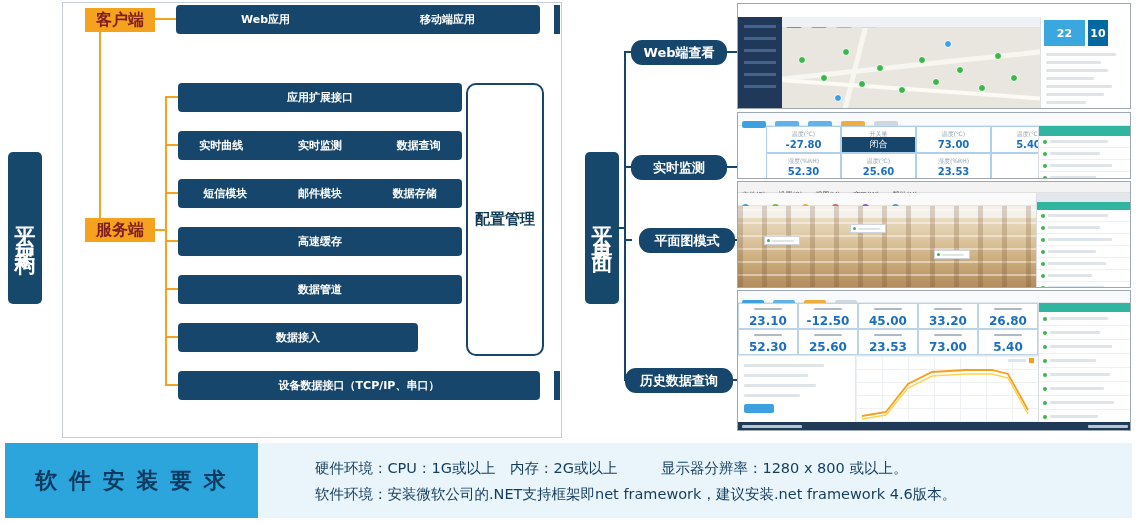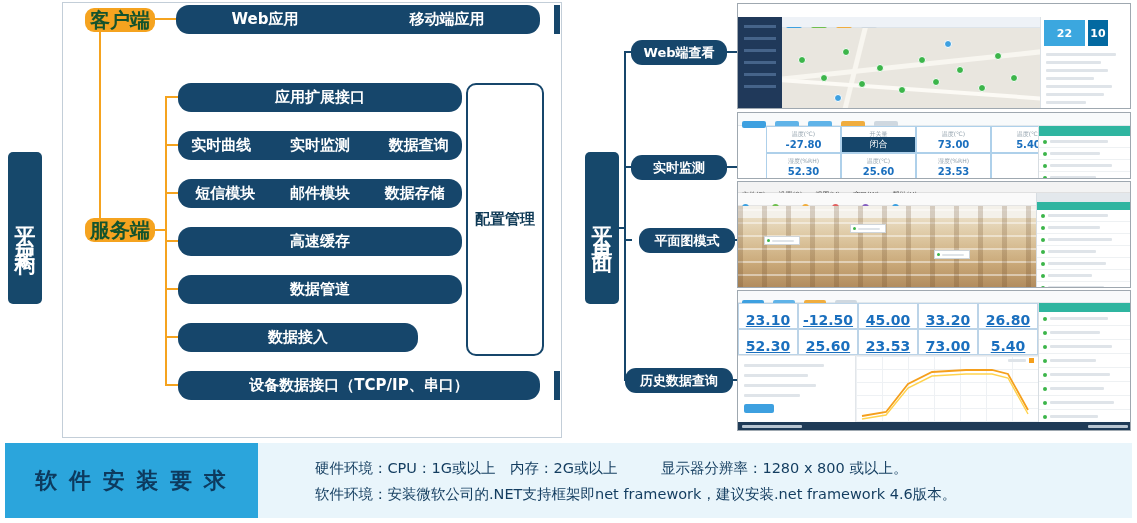--- a/index.html
+++ b/index.html
@@ -1,23 +1,23 @@
 <!DOCTYPE html>
 <html><head>
 <meta charset="utf-8">
 <style>
   html,body{margin:0;padding:0;background:#fff;}
   #canvas{position:relative;width:1137px;height:523px;background:#fff;overflow:hidden;
           font-family:"DejaVu Sans","Liberation Sans",sans-serif;}
   .abs{position:absolute;}
   .navybox{position:absolute;background:#16466b;color:#fff;display:flex;align-items:center;
-           justify-content:center;font-weight:bold;border-radius:13px;font-size:15px;}
+           justify-content:center;font-weight:bold;border-radius:4px;font-size:11px;}
   .spread{justify-content:space-around;}
-  .tag{position:absolute;background:#f5a31f;color:#14532d;font-weight:bold;display:flex;
-       align-items:center;justify-content:center;border-radius:9px;font-size:20px;}
+  .tag{position:absolute;background:#f5a31f;color:#7f1d1d;font-weight:bold;display:flex;
+       align-items:center;justify-content:center;border-radius:0;font-size:16px;}
   .oline{position:absolute;background:#f5a31f;}
   .nline{position:absolute;background:#16466b;}
   .vlabel{position:absolute;background:#16486b;color:#fff;border-radius:5px;display:flex;
           align-items:center;justify-content:center;writing-mode:vertical-lr;text-orientation:upright;
           font-size:21px;font-weight:bold;letter-spacing:9px;}
   .frame{position:absolute;border:1px solid #c3ced8;}
   .config{position:absolute;border:2px solid #16466b;background:#fff;color:#0f3a56;border-radius:10px;
           display:flex;align-items:center;justify-content:center;font-weight:bold;font-size:15px;}
   .shot{position:absolute;background:#fff;border:1px solid #9fa8b0;overflow:hidden;box-sizing:border-box;}
   .dot{display:inline-block;border-radius:50%;}
@@ -28,21 +28,21 @@
   .cell .ch{font-size:6px;color:#93a2ad;margin-top:3px;line-height:7px;white-space:nowrap;}
   .cell .cv{font-size:10px;font-weight:bold;color:#1a6fbe;margin-top:2px;line-height:11px;}
   .darkfill{flex:1;width:100%;background:#16466b;color:#fff;font-size:9px;display:flex;
             align-items:center;justify-content:center;}
   .lrow{display:flex;align-items:center;gap:3px;height:11px;padding-left:4px;
         border-bottom:1px solid #eef1f3;background:#fff;}
   .gdot{width:4px;height:4px;background:#3cb54a;border-radius:50%;display:inline-block;}
   .hcell{box-sizing:border-box;border:1px solid #bcd4e8;background:#fff;display:flex;flex-direction:column;
          align-items:center;overflow:hidden;}
   .hcell .hb{width:28px;height:3px;background:#aeb9c2;margin-top:4px;border-radius:1px;}
-  .hcell .hv{font-size:14px;font-weight:bold;color:#1a6fbe;margin-top:4px;text-decoration:underline;}
+  .hcell .hv{font-size:12px;font-weight:bold;color:#1a6fbe;margin-top:4px;}
   .menuitem{font-size:7px;color:#555;margin-right:8px;}
   .footer{position:absolute;display:flex;}
   .footer-left{width:253px;background:#2ba5dc;color:#0d3a5e;display:flex;align-items:center;
                justify-content:center;font-size:22px;font-weight:bold;letter-spacing:2px;}
   .footer-right{flex:1;background:#e9f5fb;display:flex;flex-direction:column;justify-content:center;
                 align-items:center;color:#123c5f;font-size:14.5px;line-height:26px;}
   .footer-right div{width:760px;text-align:left;}
   .winbtn{width:6px;height:6px;background:rgba(255,255,255,.65);display:inline-block;margin-left:2px;}
 </style>
 </head>

